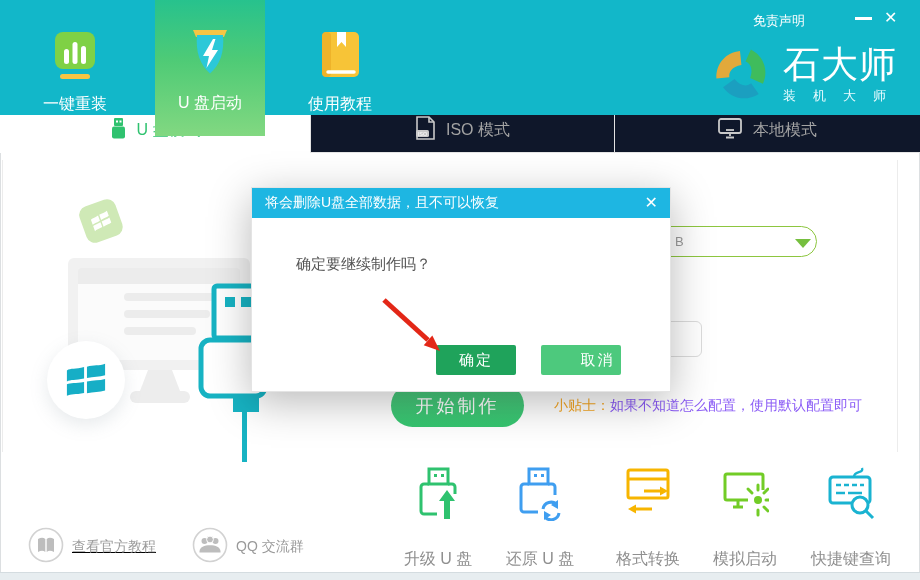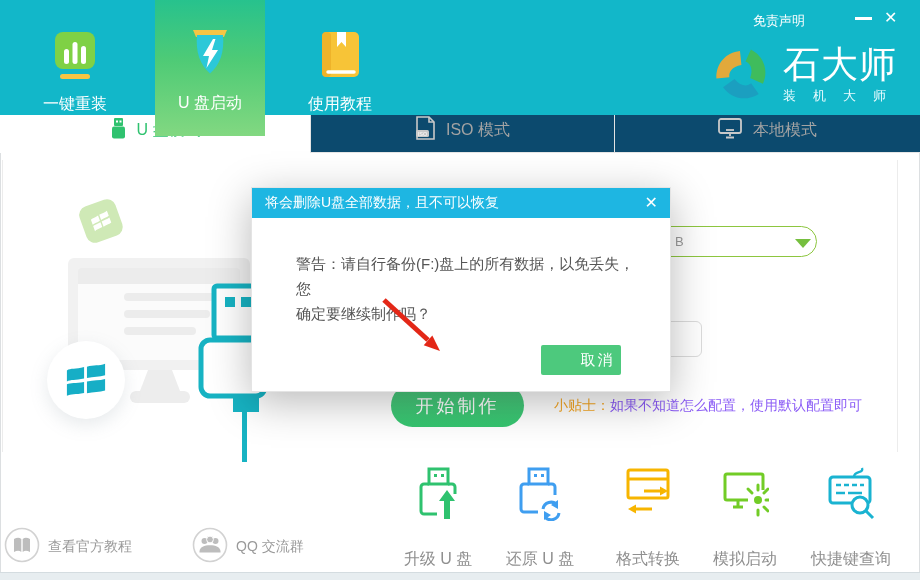--- a/index.html
+++ b/index.html
@@ -18,21 +18,21 @@
   .win-min { position:absolute; left:855px; top:17px; width:17px; height:3px; background:#fff; cursor:pointer; }
   .win-close { position:absolute; left:884px; top:8px; font-size:16px; font-weight:bold; color:#fff; cursor:pointer; }
   .logo { position:absolute; left:711px; top:45px; display:flex; }
   .logo-text { margin-left:8px; }
   .logo-name { font-size:37px; font-weight:normal; color:#fff; letter-spacing:1px; line-height:40px; }
   .logo-sub { font-size:13px; color:#eafcff; letter-spacing:17px; margin-top:2px; white-space:nowrap; }
 
   
   .tabbar { position:absolute; left:0; top:108px; width:920px; height:45px; display:flex; z-index:1; }
   .tab { display:flex; align-items:center; justify-content:center; gap:10px; font-size:16px;
-         color:#a3a3a3; background:#0c4a6e; border-bottom:1px solid #e6e6e6; cursor:pointer; }
+         color:#a3a3a3; background:#0f172a; border-bottom:1px solid #e6e6e6; cursor:pointer; }
   .tab-active { background:#fff; border-bottom:none; color:#2fc26f; }
   #tab-1 { width:310px; } #tab-2 { width:305px; border-left:1px solid #e3e3e3; border-right:1px solid #e3e3e3; }
   #tab-3 { width:305px; }
 
   
   .edge { position:absolute; width:1px; background:#dcdfe1; top:115px; height:458px; z-index:0; }
   .panel-line { position:absolute; width:1px; background:#ececec; top:160px; height:292px; z-index:0; }
   .bottom-strip { position:absolute; left:0; top:572px; width:920px; height:8px;
                   background:#e7edf0; border-top:1px solid #d4dce0; }
 
@@ -76,21 +76,21 @@
                font-size:16px; cursor:pointer; }
   .dlg-msg { position:absolute; left:44px; top:63px; width:350px; font-size:15px; color:#555; line-height:25px; }
   .dlg-btn { position:absolute; top:157px; width:80px; height:30px; border-radius:2px; color:#fff; font-size:15px;
              display:flex; align-items:center; justify-content:center; cursor:pointer; letter-spacing:2px; }
   .dlg-ok { left:184px; background:#1fa35b; }
   .dlg-cancel { left:289px; background:#4dc97d;padding-left:33px; }
   .red-arrow { position:absolute; left:378px; top:297px; z-index:11; pointer-events:none; }
 
   
   .flink { position:absolute; top:527px; display:flex; align-items:center; gap:8px; cursor:pointer; }
-  #flink-1 { left:4px; } #flink-2 { left:192px; }
+  #flink-1 { left:28px;text-decoration:underline; } #flink-2 { left:192px; }
   .flink .flbl { font-size:14px; color:#9a9a9a; }
   .tool { position:absolute; top:467px; width:100px; text-align:center; cursor:pointer; }
   .tool .tlbl { display:block; margin-top:24px; font-size:16px; color:#8f8f8f; white-space:nowrap; }
   #tool-1 { left:388px; } #tool-2 { left:490px; } #tool-3 { left:598px; } #tool-4 { left:695px; } #tool-5 { left:801px; }
 </style>
 </head>
 <body>
 
 <svg width="0" height="0" style="position:absolute">
   <defs>
@@ -242,23 +242,23 @@
 <div class="tip">
   <span class="tip-label">小贴士：</span><span class="tip-text">如果不知道怎么配置，使用默认配置即可</span>
 </div>
 
 <div class="dialog">
   <div class="dlg-titlebar">
     <span class="dlg-title">将会删除U盘全部数据，且不可以恢复</span>
     <span class="dlg-close">✕</span>
   </div>
   <div class="dlg-msg">
-    <div>警告：请自行备份(F:)盘上的所有数据，以免丢失，您</div>
     <div>确定要继续制作吗？</div>
   </div>
+  <div class="dlg-btn dlg-ok">确定</div>
   <div class="dlg-btn dlg-cancel">取消</div>
 </div>
 <div class="red-arrow">
   <svg width="72" height="60" viewBox="0 0 72 60">
     <line x1="6" y1="3" x2="50" y2="43" stroke="#e32717" stroke-width="5"></line>
     <polygon points="62,54 45.7,48.3 54.3,38.5" fill="#e32717"></polygon>
   </svg>
 </div>
 
 <div class="flink" id="flink-1">

